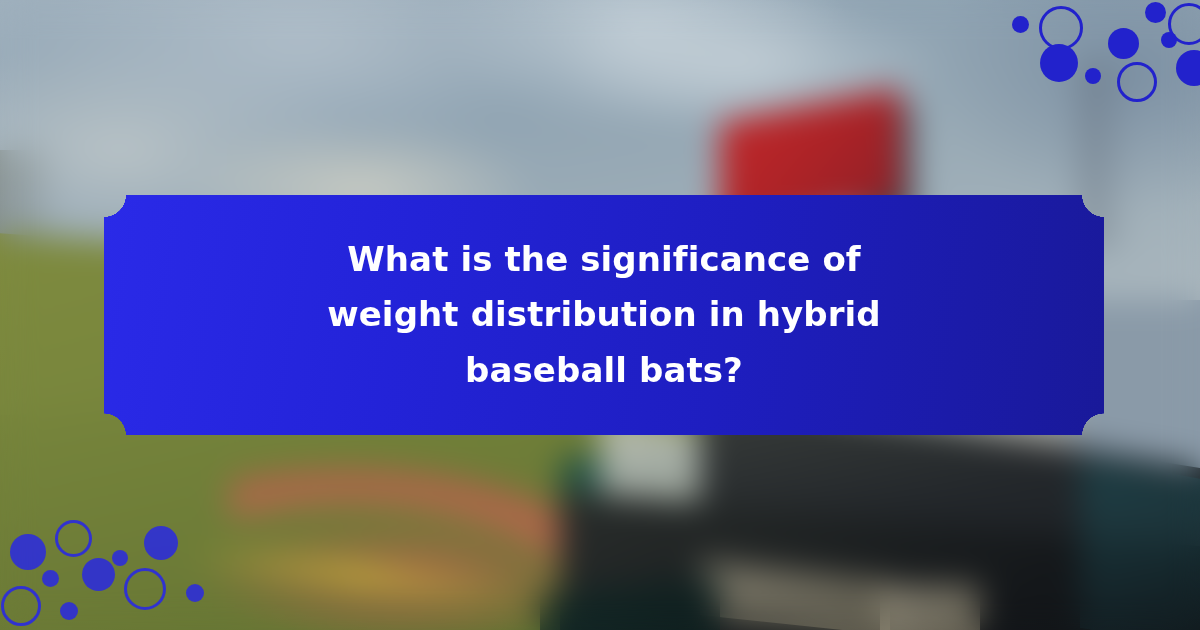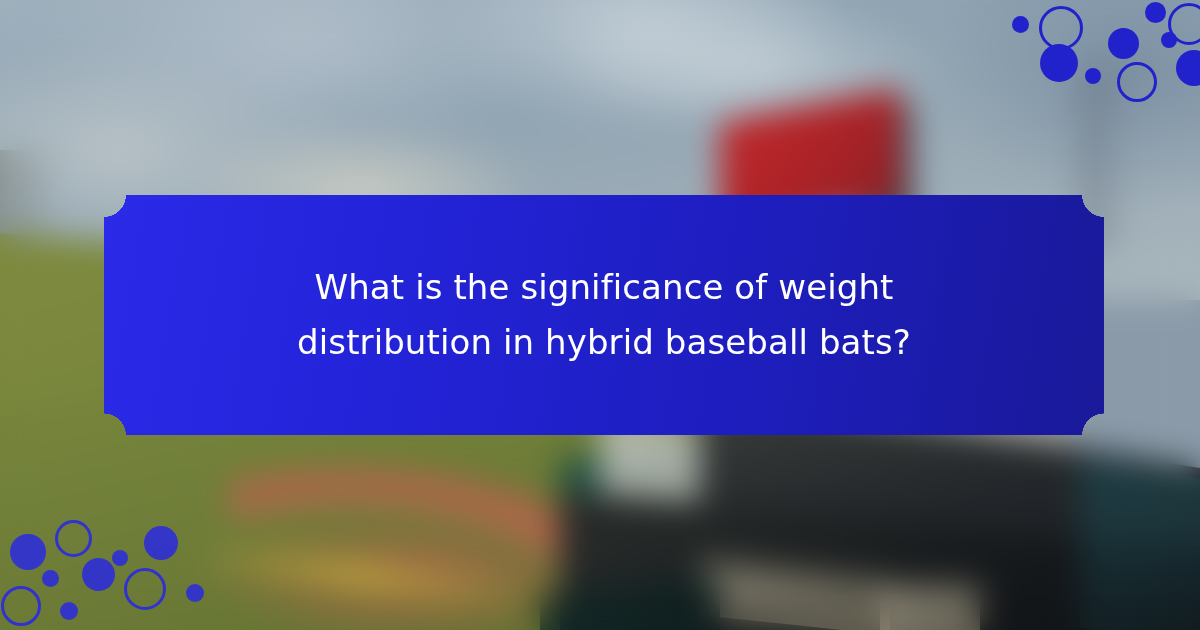--- a/index.html
+++ b/index.html
@@ -168,21 +168,21 @@
       radial-gradient(circle var(--notch) at 0 0, transparent 99%, #000 100%) top left / 51% 51% no-repeat,
       radial-gradient(circle var(--notch) at 100% 0, transparent 99%, #000 100%) top right / 51% 51% no-repeat,
       radial-gradient(circle var(--notch) at 0 100%, transparent 99%, #000 100%) bottom left / 51% 51% no-repeat,
       radial-gradient(circle var(--notch) at 100% 100%, transparent 99%, #000 100%) bottom right / 51% 51% no-repeat;
     display:flex; align-items:center; justify-content:center;
   }
   #question-text{
     color:#ffffff;
     font-size:34px;
     line-height:1.62;
-    font-weight:400;
+    font-weight:700;
     text-align:center;
     max-width:640px;
     letter-spacing:.1px;
   }
 </style>
 </head>
 <body>
 
 <div id="bg-photo">
   <div class="bg-layer sky"></div>

